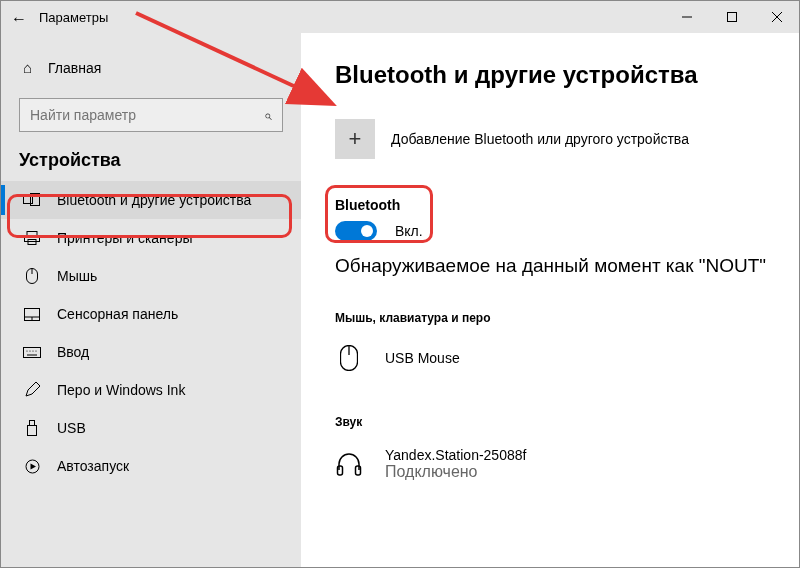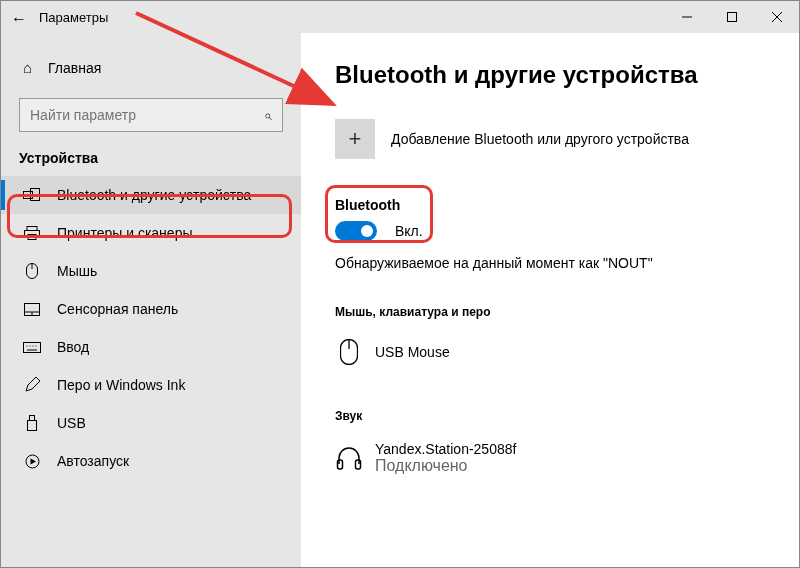--- a/index.html
+++ b/index.html
@@ -11,38 +11,38 @@
   .title-text { font-size: 13px; }
   .win-controls { display: flex; height: 100%; }
   .win-btn { width: 45px; height: 100%; display: flex; align-items: center; justify-content: center; font-size: 12px; cursor: pointer; }
   .content { flex: 1; display: flex; }
   .sidebar { width: 300px; background: #e6e6e6; padding-top: 18px; display: flex; flex-direction: column; }
   .home-row { display: flex; align-items: center; gap: 16px; padding: 8px 22px; cursor: pointer; }
   .home-icon { font-size: 15px; }
   .searchbox { margin: 14px 18px 14px 18px; height: 34px; border: 1px solid #999; background: #eee; display: flex; align-items: center; justify-content: space-between; padding: 0 10px; gap: 36px; }
   .searchbox input { border: none; background: transparent; outline: none; font-size: 14px; width: 85%; }
   .search-icon { font-size: 14px; color: #333; transform: scaleX(-1); }
-  .category { font-weight: 600; font-size: 14px; padding: 4px 18px 10px 18px; }
+  .category { font-weight: 600; font-size: 18px; padding: 4px 18px 10px 18px; }
   .side-item { display: flex; align-items: center; gap: 16px; padding: 11px 22px; cursor: pointer; position: relative; }
   .side-item.selected { background: #d8d8d8; }
   .side-item.selected::before { content:""; position:absolute; left:0; top:4px; bottom:4px; width:4px; background:#0078d7; }
   .side-icon { width: 18px; display: flex; justify-content: center; font-size: 15px; }
   .highlight-box { position: absolute; border: 3px solid #e53935; border-radius: 10px; pointer-events: none; }
   .main { flex: 1; background: #fff; padding: 28px 0 0 34px; position: relative; overflow: hidden; }
   .page-title { font-size: 24px; font-weight: 600; margin-bottom: 30px; }
   .add-row { display: flex; align-items: center; gap: 16px; margin-bottom: 30px; cursor: pointer; }
   .plus-box { width: 40px; height: 40px; background: #d8d8d8; display: flex; align-items: center; justify-content: center; font-size: 22px; color: #333; }
   .bt-section { position: relative; padding: 8px 0 0 0; }
   .bt-label { font-weight: 600; margin-bottom: 8px; }
   .toggle-row { display: flex; align-items: center; gap: 18px; margin-bottom: 14px; }
   .toggle { width: 42px; height: 20px; background: #0078d7; border-radius: 10px; position: relative; cursor: pointer; }
   .toggle .knob { width: 12px; height: 12px; background: #fff; border-radius: 50%; position: absolute; right: 4px; top: 4px; }
-  .disc-text { font-size: 14px; margin-bottom: 34px; }
+  .disc-text { font-size: 19px; margin-bottom: 34px; }
   .subhead { font-weight: 600; font-size: 12px; margin-bottom: 12px; }
-  .device-row { display: flex; align-items: center; gap: 12px; padding: 6px 0 18px 0; }
+  .device-row { display: flex; align-items: center; gap: 22px; padding: 6px 0 18px 0; }
   .device-icon { width: 28px; height: 30px; display:flex; align-items:center; justify-content:center; }
   .device-name { font-size: 14px; }
   .device-sub { font-size: 16px; color: #666; }
   .arrow-annotation { position: absolute; pointer-events: none; }
 </style>
 </head>
 <body>
 
 <div class="window">
 

